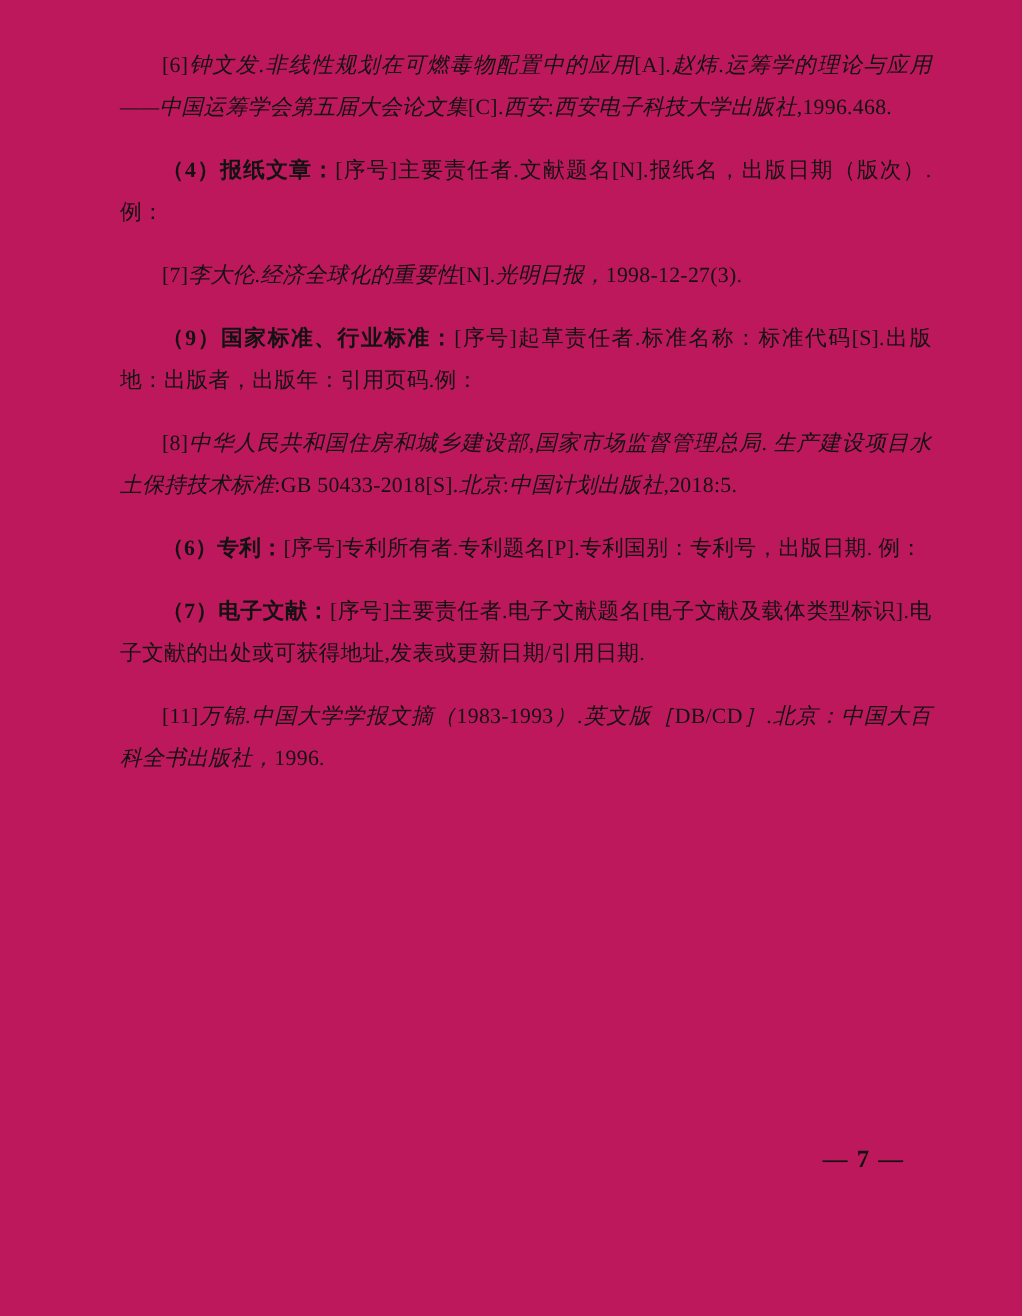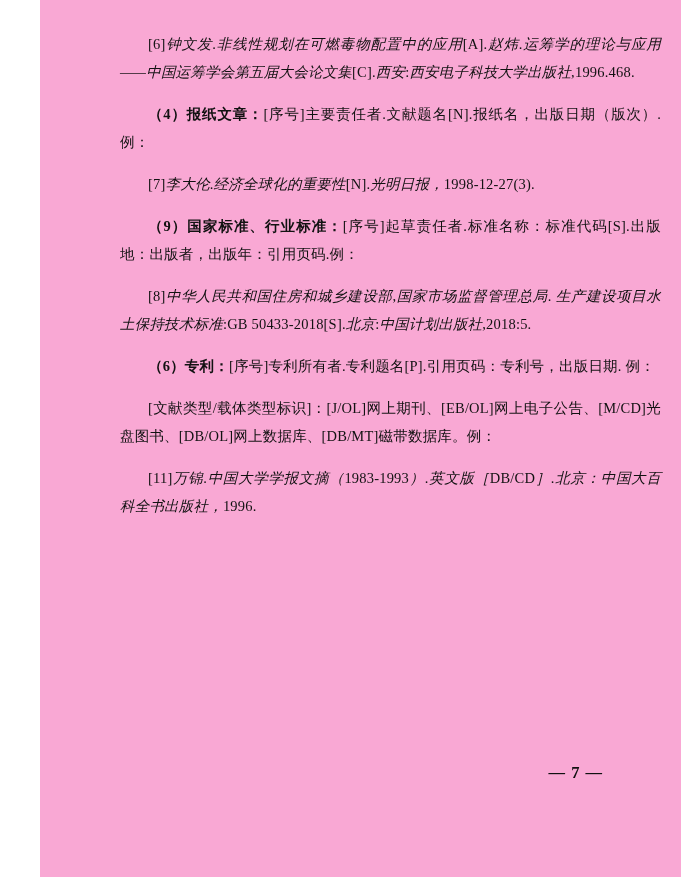--- a/index.html
+++ b/index.html
@@ -11,22 +11,21 @@
     height: 877px;
     background: #ffffff;
     position: relative;
     overflow: hidden;
     font-family: "Liberation Serif", "DejaVu Serif", serif;
     color: #121212;
   }
   .page {
     position: absolute;
     inset: 0;
-    background: #f9a8d4;
-    margin-left: 40px;
+    background: #be185d;
   }
   .content {
     position: absolute;
     left: 80px;
     top: 30px;
     width: 541px;
   }
   .para {
     margin: 0 0 14px 0;
     font-size: 14.5px;
@@ -65,25 +64,25 @@
     <p class="para"><span class="kai-seg"><span class="lat">[6]</span>钟文发<span class="lat">.</span>非线性规划在可燃毒物配置中的应用<span class="lat">[A].</span>赵炜<span class="lat">.</span>运筹学的理论与应用——中国运筹学会第五届大会论文集<span class="lat">[C].</span>西安<span class="lat">:</span>西安电子科技大学出版社<span class="lat">,1996.468.</span></span></p>
 
     <p class="para"><span class="hd">（4）报纸文章：</span><span>[序号]主要责任者.文献题名[N].报纸名，出版日期（版次）. 例：</span></p>
 
     <p class="para"><span class="kai-seg"><span class="lat">[7]</span>李大伦<span class="lat">.</span>经济全球化的重要性<span class="lat">[N].</span>光明日报，<span class="lat">1998-12-27(3).</span></span></p>
 
     <p class="para"><span class="hd">（9）国家标准、行业标准：</span><span>[序号]起草责任者.标准名称：标准代码[S].出版地：出版者，出版年：引用页码.例：</span></p>
 
     <p class="para"><span class="kai-seg"><span class="lat">[8]</span>中华人民共和国住房和城乡建设部<span class="lat">,</span>国家市场监督管理总局<span class="lat">.</span> 生产建设项目水土保持技术标准<span class="lat">:GB</span> <span class="lat">50433-2018[S].</span>北京<span class="lat">:</span>中国计划出版社<span class="lat">,2018:5.</span></span></p>
 
-    <p class="para"><span class="hd">（6）专利：</span><span>[序号]专利所有者.专利题名[P].引用页码：专利号，出版日期. 例：</span></p>
+    <p class="para"><span class="hd">（6）专利：</span><span>[序号]专利所有者.专利题名[P].专利国别：专利号，出版日期. 例：</span></p>
 
 
+    <p class="para"><span class="hd">（7）电子文献：</span><span>[序号]主要责任者.电子文献题名[电子文献及载体类型标识].电子文献的出处或可获得地址,发表或更新日期/引用日期.</span></p>
 
-    <p class="para"><span>[文献类型/载体类型标识]：[J/OL]网上期刊、[EB/OL]网上电子公告、[M/CD]光盘图书、[DB/OL]网上数据库、[DB/MT]磁带数据库。例：</span></p>
 
 
     <p class="para"><span class="kai-seg"><span class="lat">[11]</span>万锦<span class="lat">.</span>中国大学学报文摘（<span class="lat">1983-1993</span>）<span class="lat">.</span>英文版［<span class="lat">DB/CD</span>］<span class="lat">.</span>北京：中国大百科全书出版社，<span class="lat">1996.</span></span></p>
 
   </div>
 
   <div class="footer">— 7 —</div>
 </div>
 
 </body></html>

